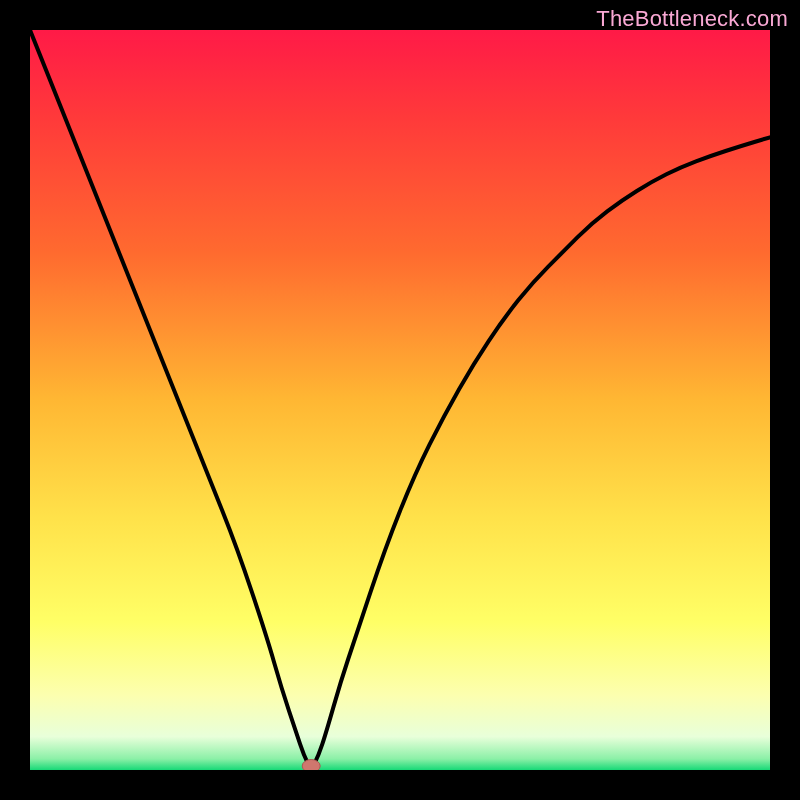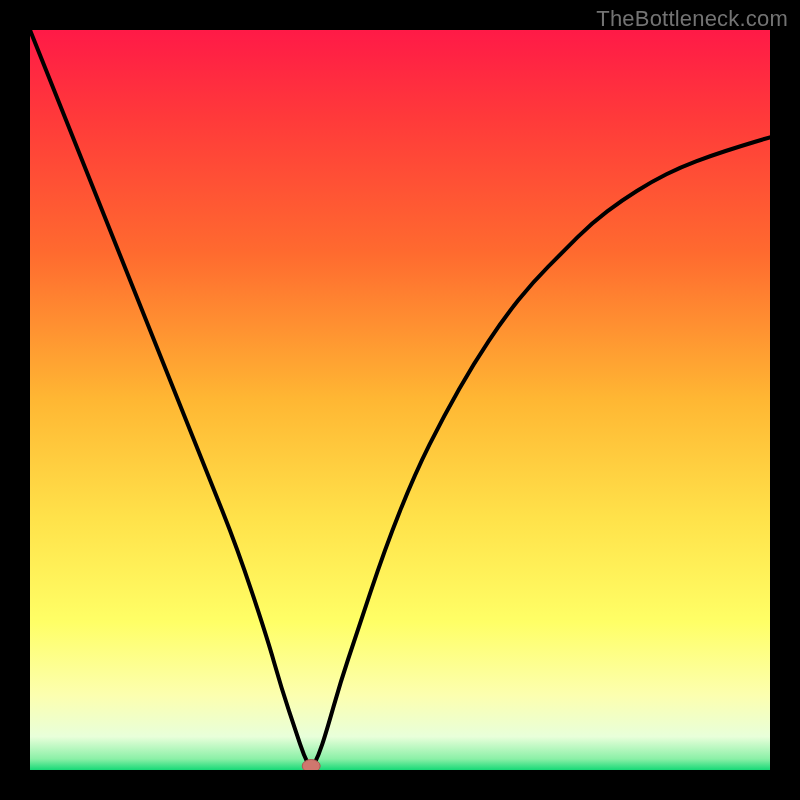--- a/index.html
+++ b/index.html
@@ -27,21 +27,21 @@
   }
   .plot svg {
     display: block;
     width: 740px;
     height: 740px;
   }
   .watermark {
     position: absolute;
     top: 6px;
     right: 12px;
-    color: #737373;
+    color: #f9a8d4;
     font-size: 22px;
     letter-spacing: 0.2px;
     font-weight: 500;
     font-family: Arial, Helvetica, sans-serif;
   }
 </style>
 </head>
 <body>
 
 <div class="frame">

